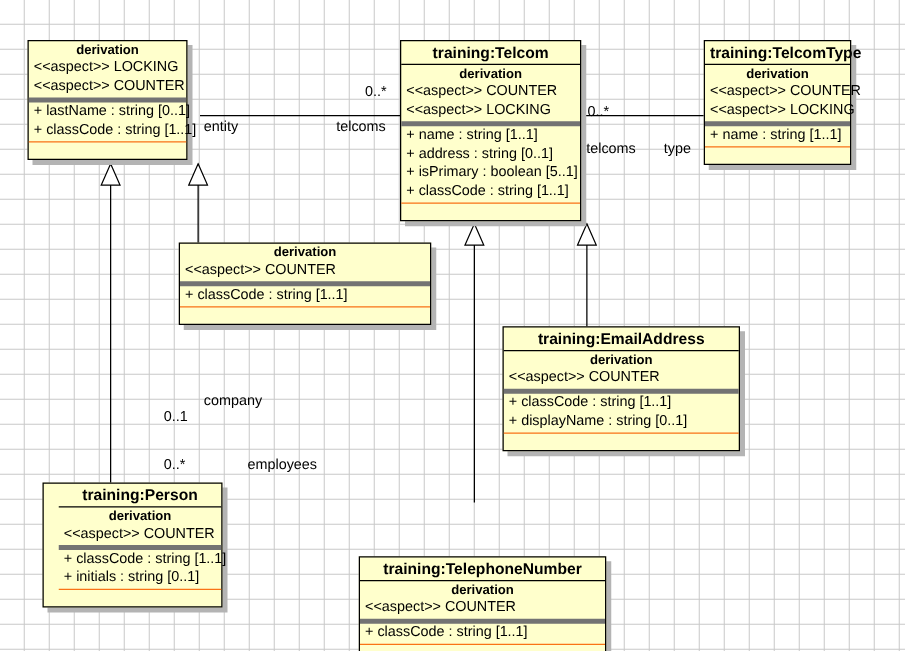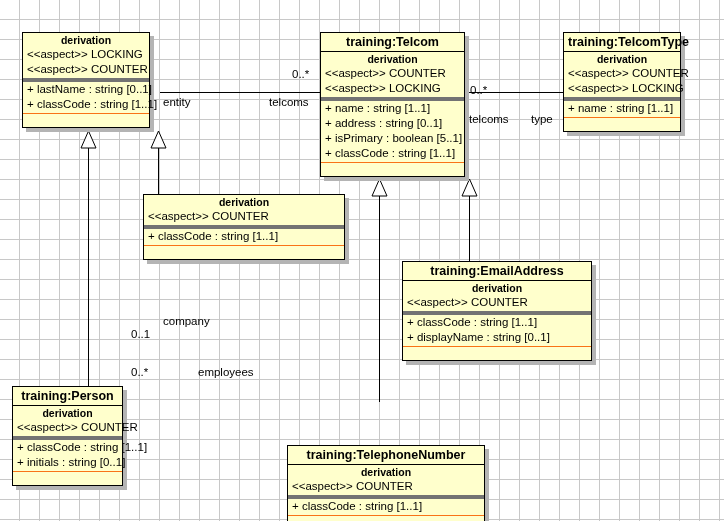--- a/index.html
+++ b/index.html
@@ -176,21 +176,21 @@
       <div class="uml-derivation">derivation</div>
       <div class="uml-row">&lt;&lt;aspect&gt;&gt; COUNTER</div>
     </div>
     <div class="attr-block">
       <div class="uml-row">+ classCode : string [1..1]</div>
       <div class="uml-row">+ displayName : string [0..1]</div>
     </div>
     <div class="uml-empty"></div>
   </div>
 
-  <div class="uml-class" style="left:12px;top:386px;width:111px;">
+  <div class="uml-class" style="left:34px;top:386px;width:144px;padding-left:12px;">
     <div class="uml-title">training:Person</div>
     <div class="aspect-block">
       <div class="uml-derivation">derivation</div>
       <div class="uml-row">&lt;&lt;aspect&gt;&gt; COUNTER</div>
     </div>
     <div class="attr-block">
       <div class="uml-row">+ classCode : string [1..1]</div>
       <div class="uml-row">+ initials : string [0..1]</div>
     </div>
     <div class="uml-empty"></div>

